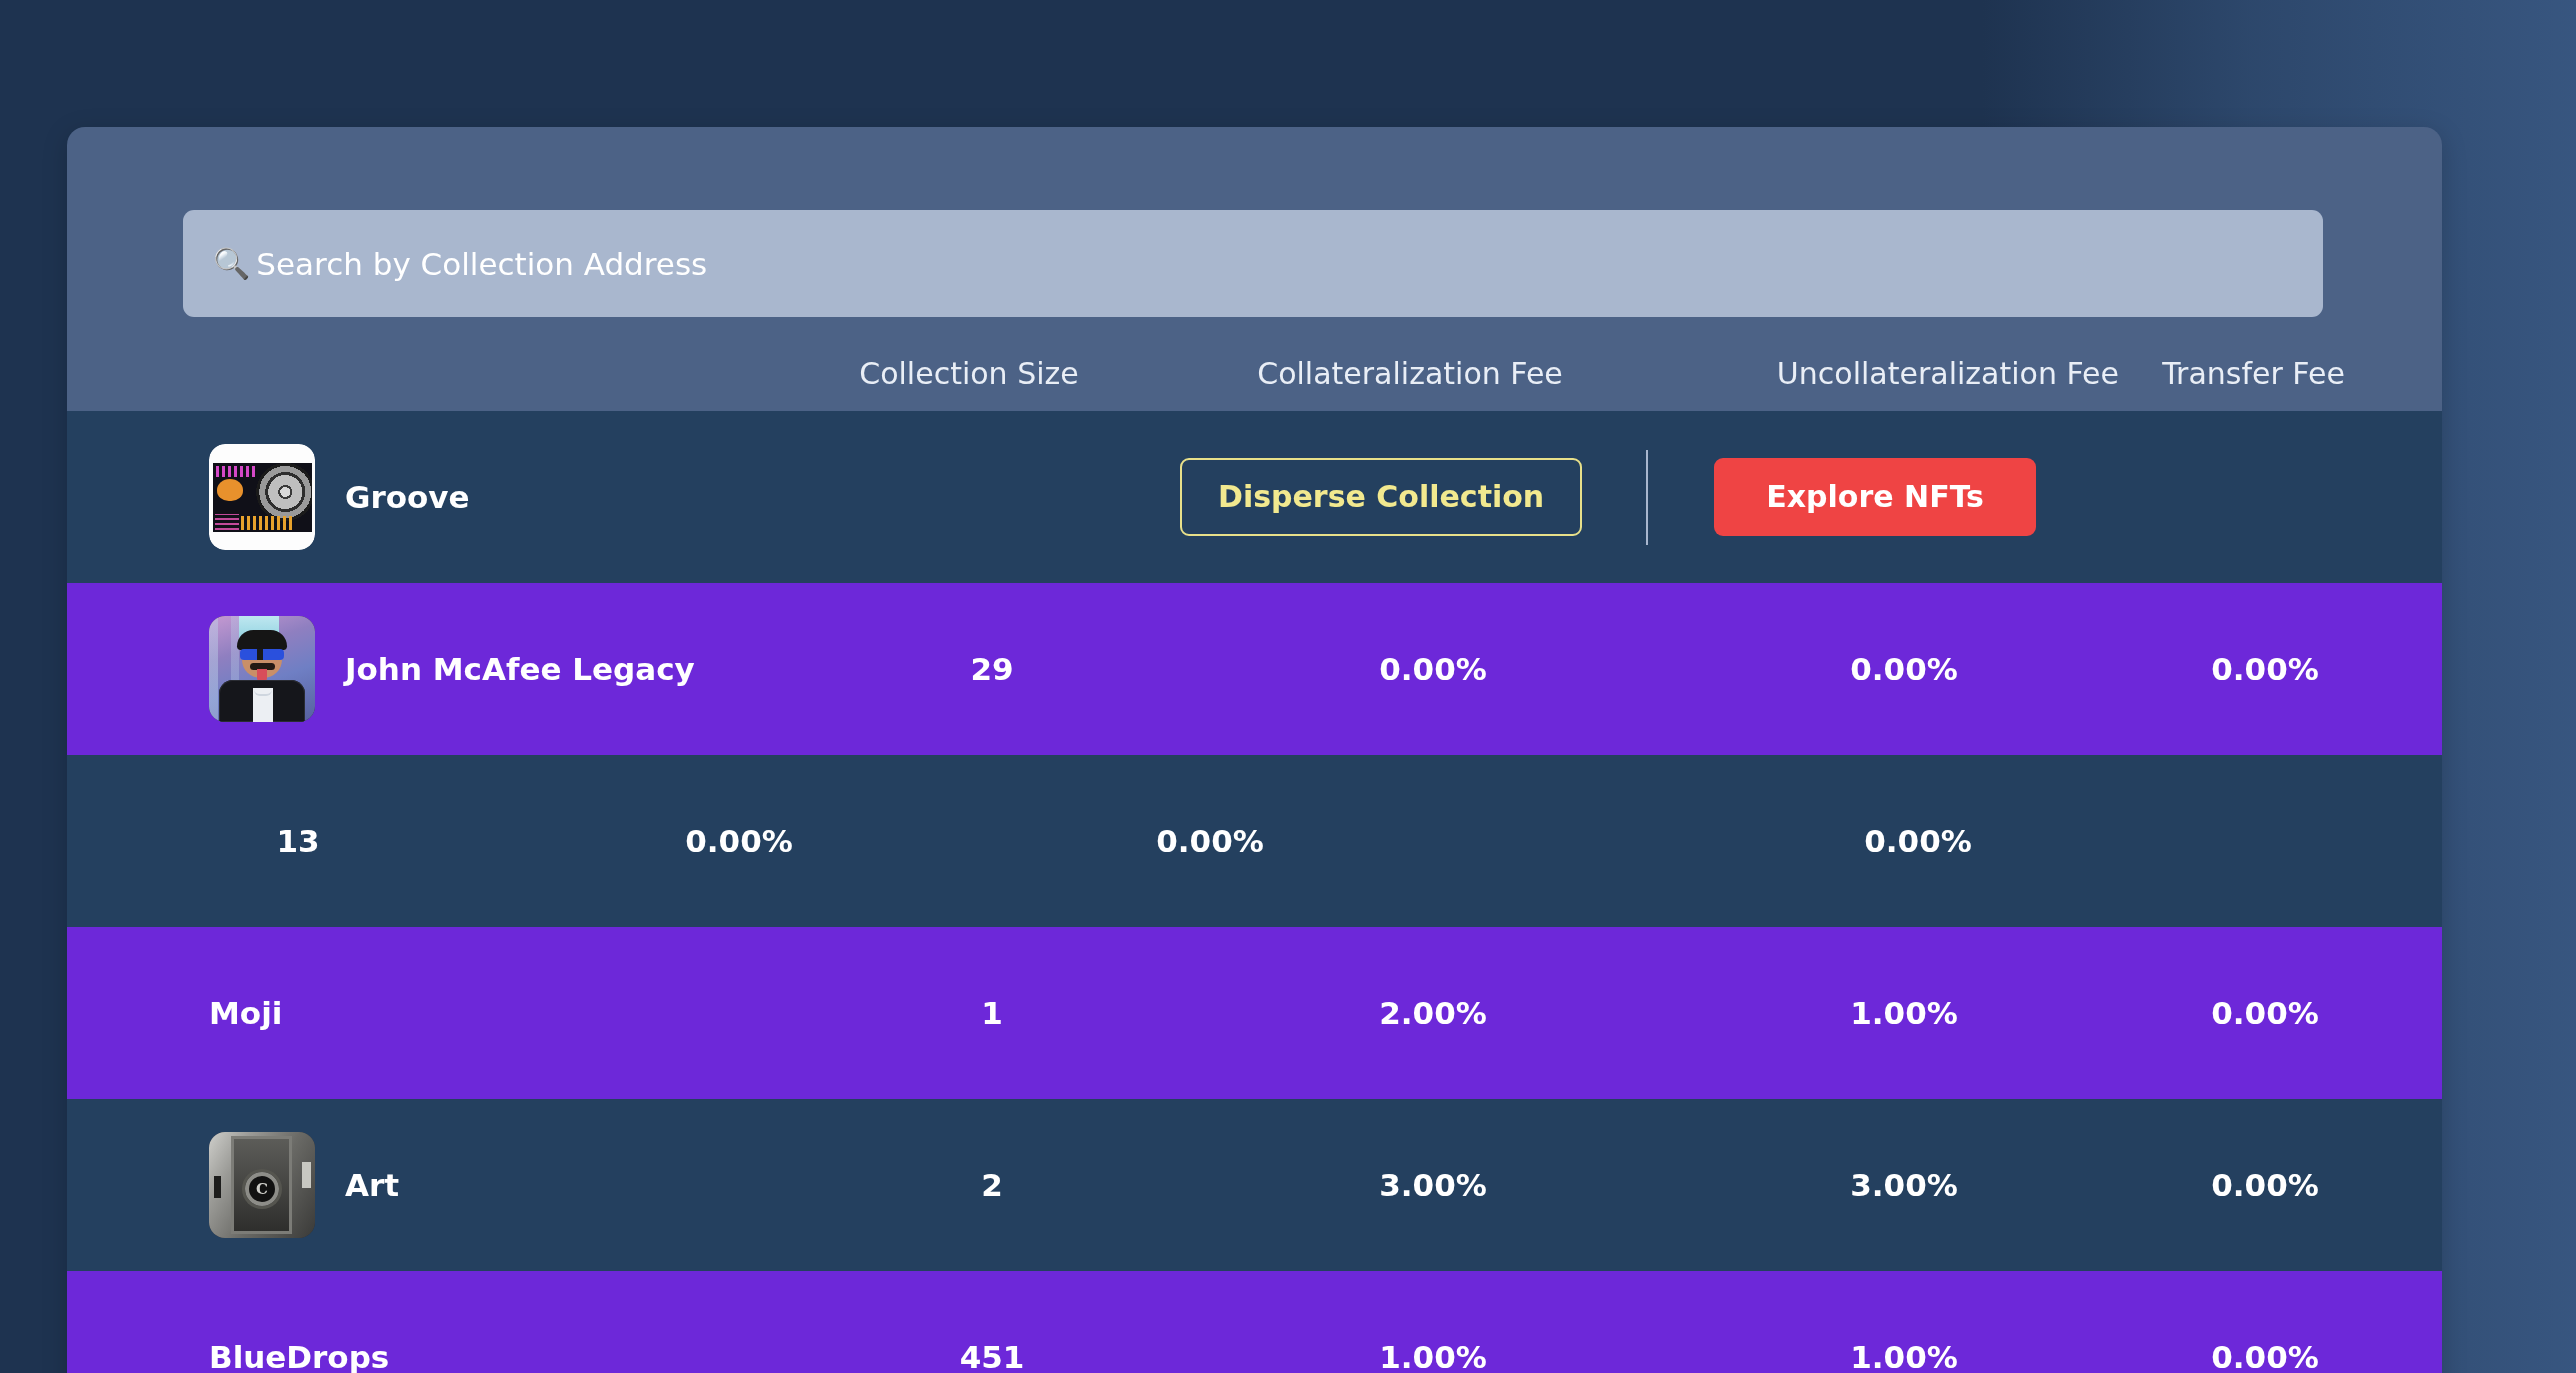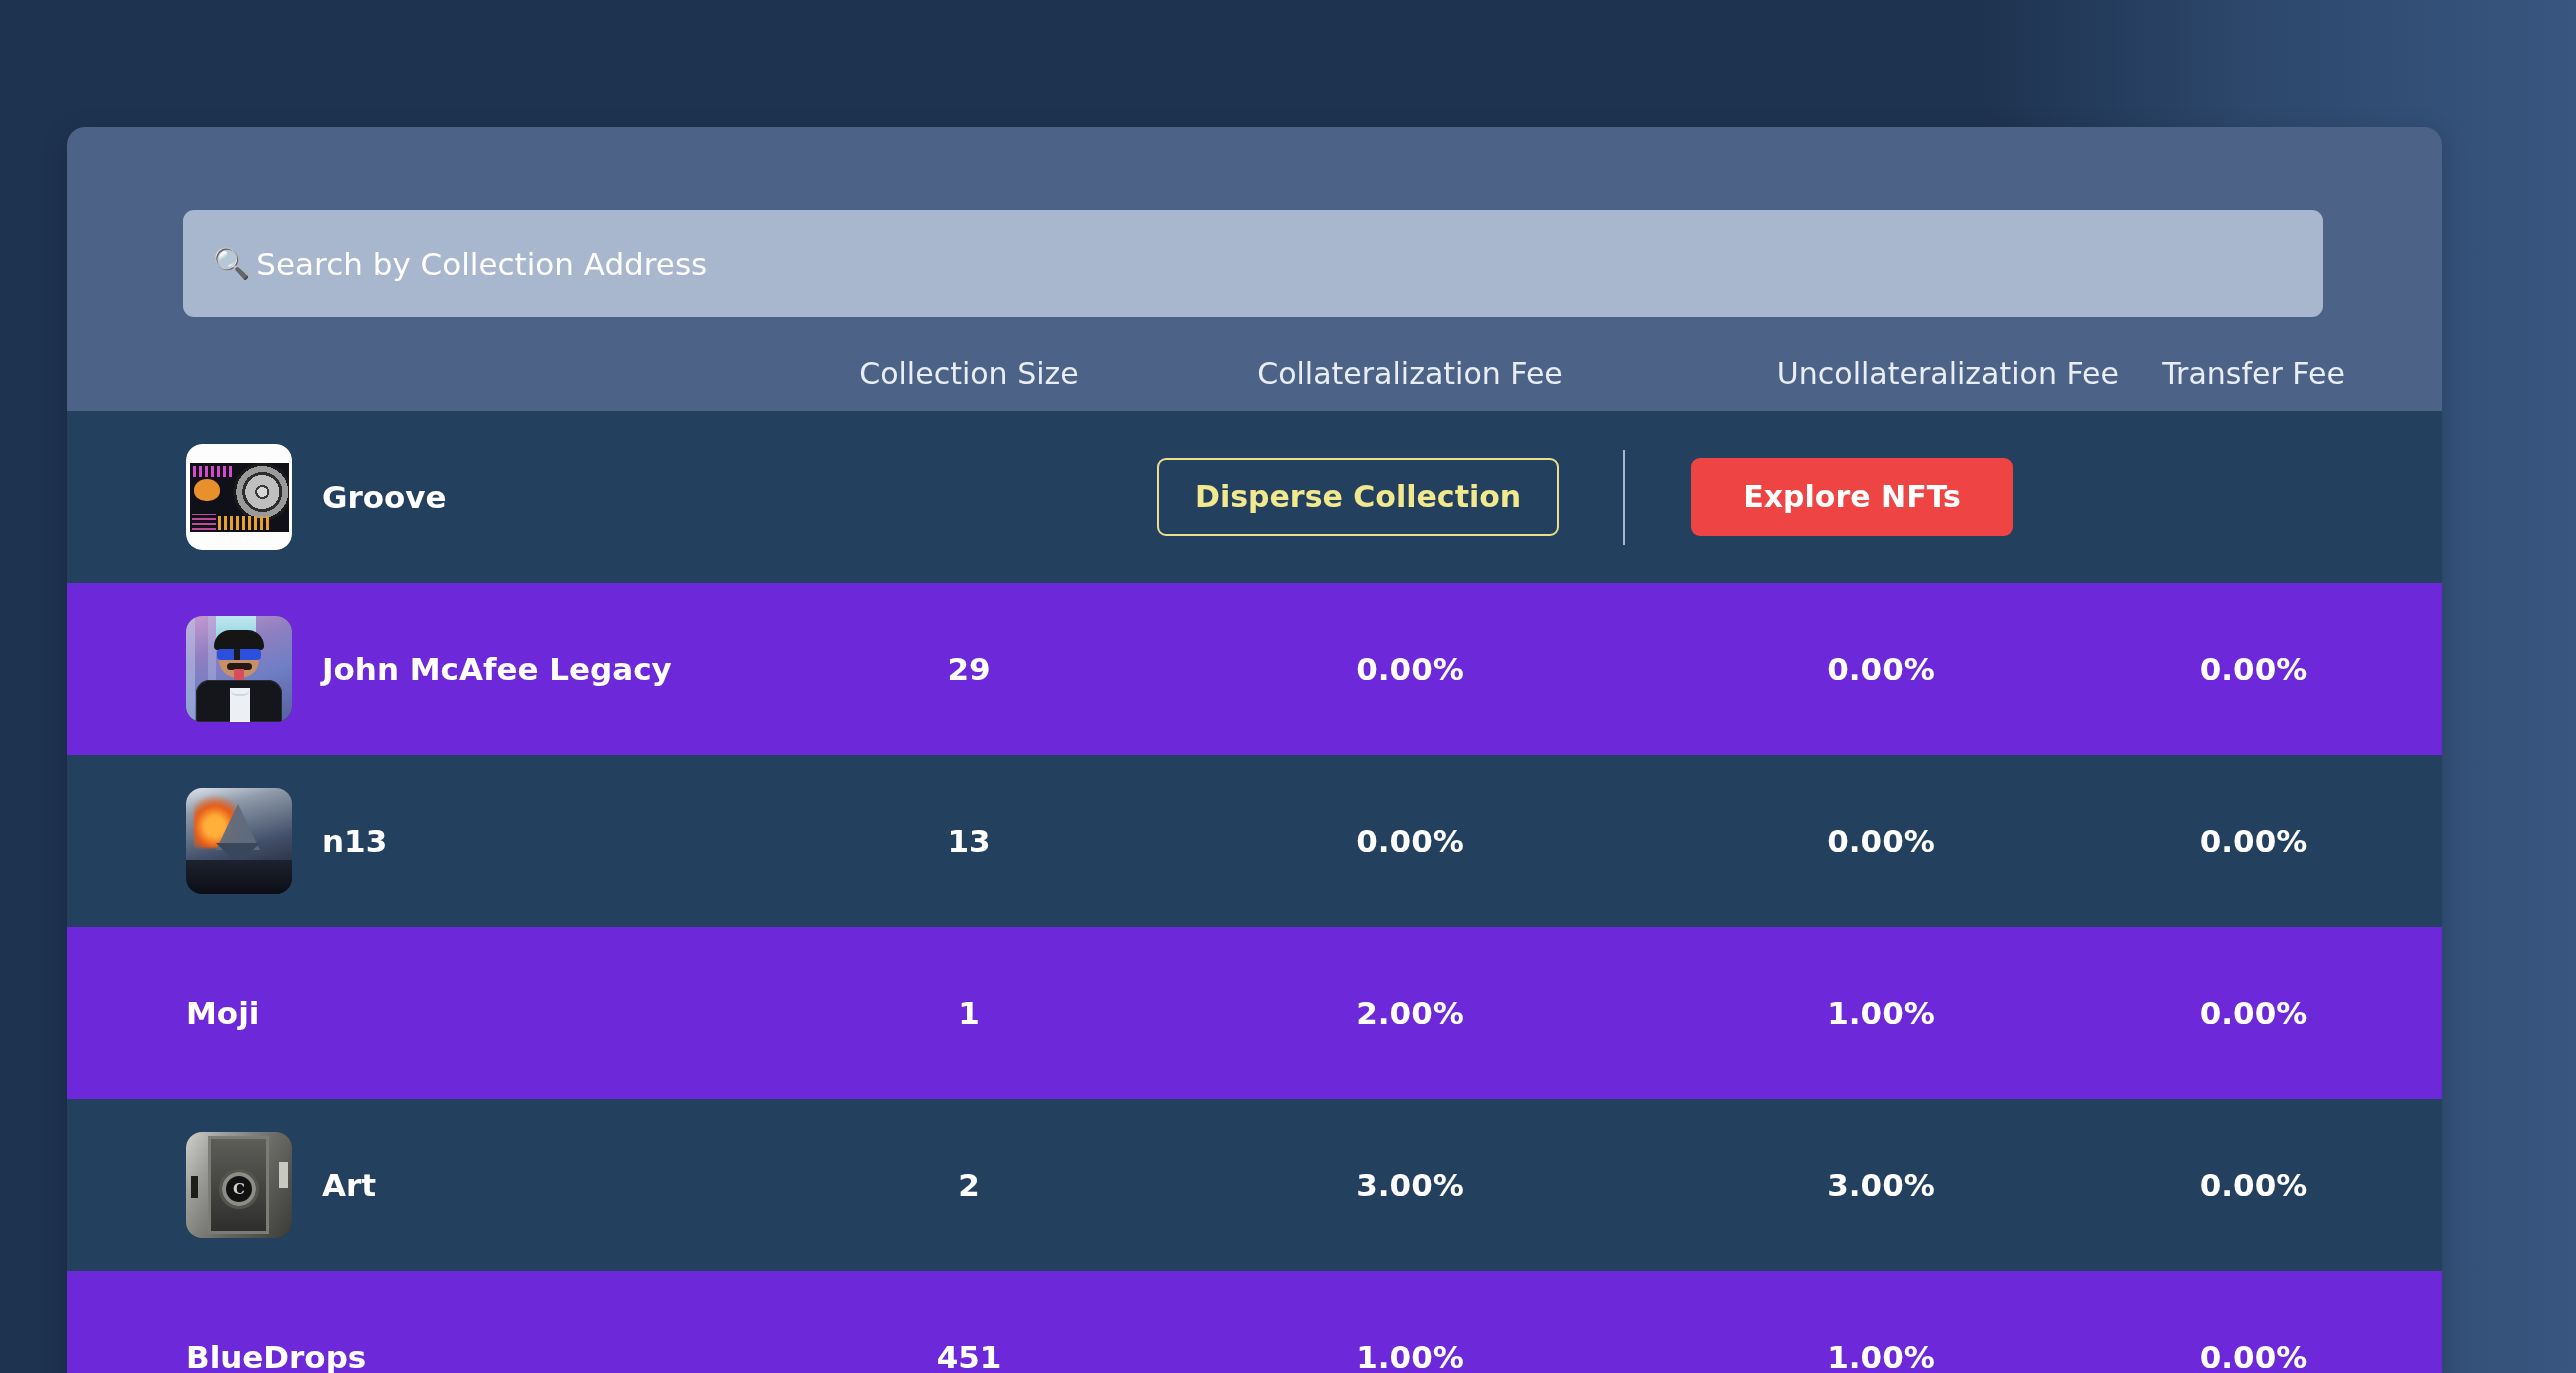--- a/index.html
+++ b/index.html
@@ -92,20 +92,21 @@
   .c-col  { width: 466px; flex: 0 0 466px; text-align: center; }
   .c-unc  { width: 476px; flex: 0 0 476px; text-align: right; }
   .c-tra  { flex: 1 1 auto; text-align: center; padding-right: 54px; }
 
   
   .row {
     display: flex;
     align-items: center;
     height: 172px;
     position: relative;
+    padding-left: 23px;
   }
   .row.dark  { background: #24405f; }
   .row.light { background: #6d28d9; }
 
   .cell-name {
     width: 694px; flex: 0 0 694px;
     display: flex; align-items: center;
     padding-left: 119px;
   }
   .avatar {
@@ -340,31 +341,20 @@
       </div>
       <span class="coll-name">John McAfee Legacy</span>
     </div>
     <div class="cell-size">29</div>
     <div class="cell-col">0.00%</div>
     <div class="cell-unc">0.00%</div>
     <div class="cell-tra">0.00%</div>
   </div>
 
   <div class="row dark">
-    <div class="cell-name">
-      <div class="avatar">
-        <div class="av-n13">
-          <span class="flame"></span>
-            <span class="diamond"></span>
-            <span class="diamond2"></span>
-            <span class="ground"></span>
-        </div>
-      </div>
-      <span class="coll-name">n13</span>
-    </div>
     <div class="cell-size">13</div>
     <div class="cell-col">0.00%</div>
     <div class="cell-unc">0.00%</div>
     <div class="cell-tra">0.00%</div>
   </div>
 
   <div class="row light">
     <div class="cell-name">
       <div class="avatar noimg"></div>
       <span class="coll-name">Moji</span>

